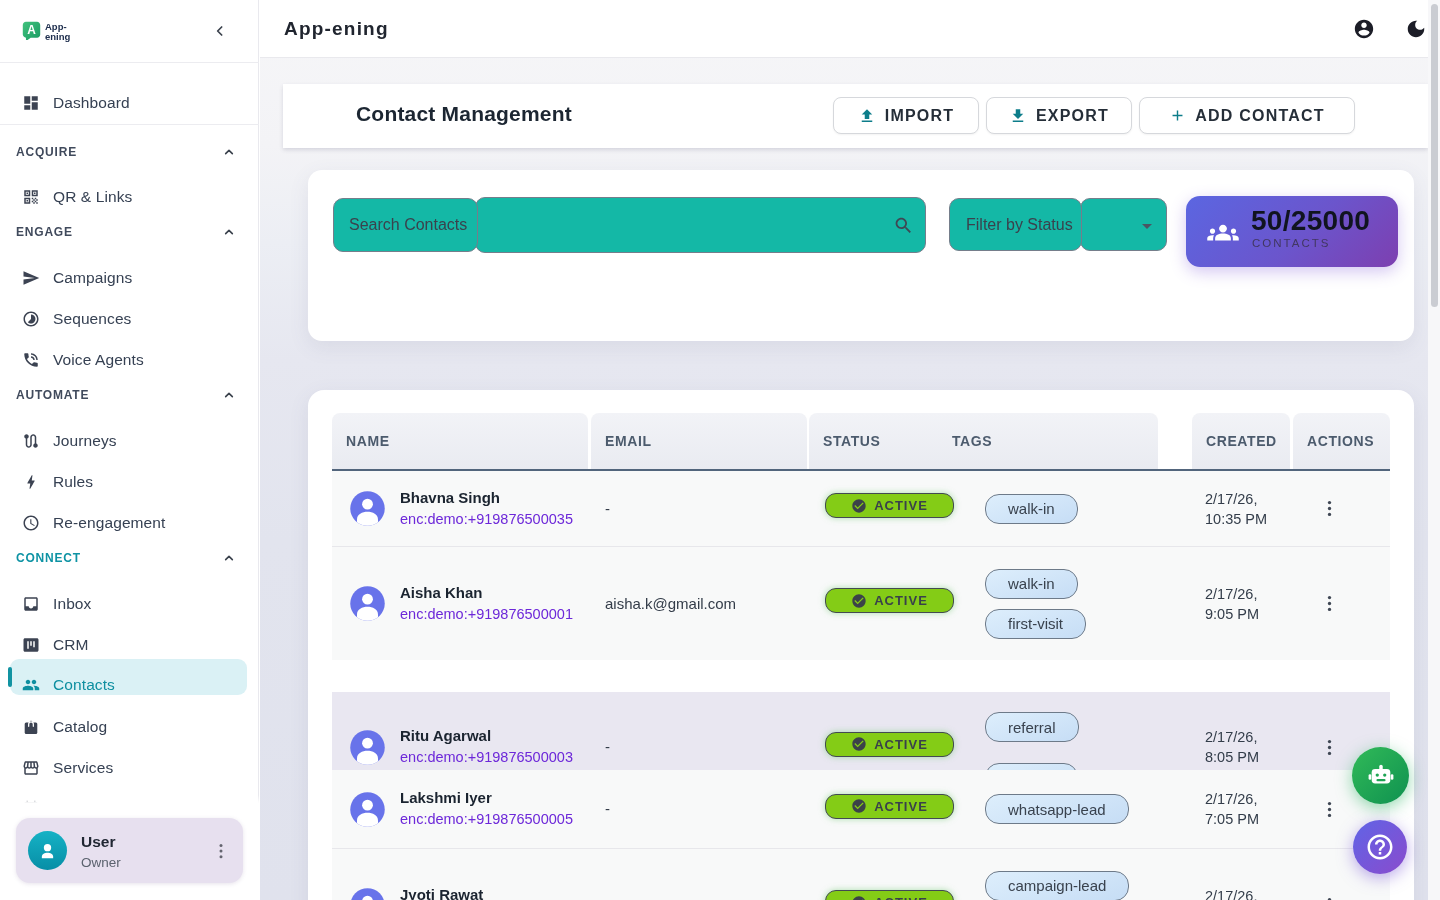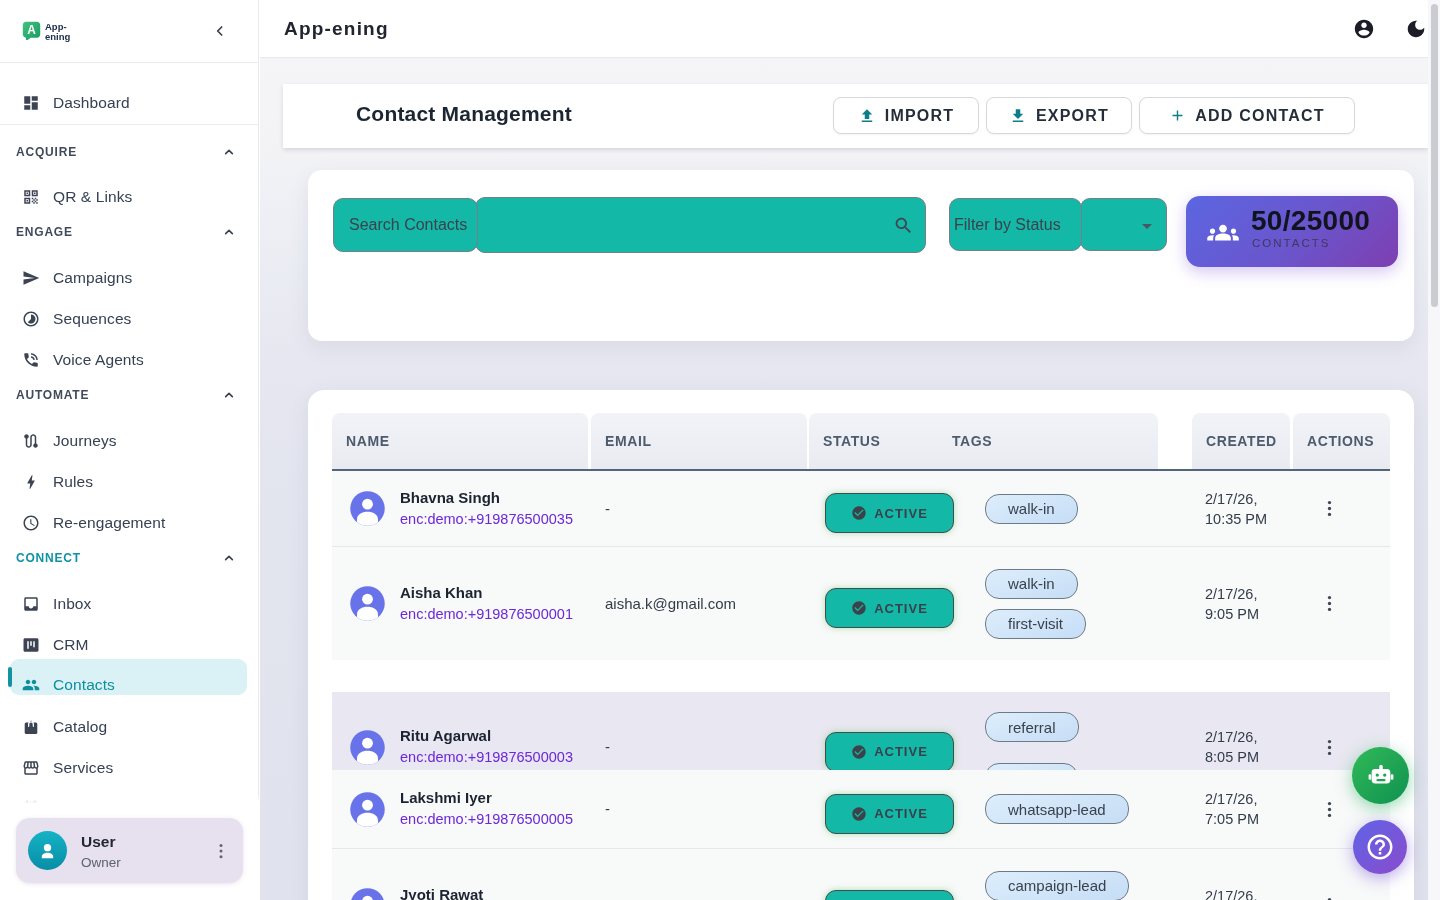--- a/index.html
+++ b/index.html
@@ -34,22 +34,22 @@
   .th { position:absolute; top:23px; height:56px; background:linear-gradient(180deg,#f2f3f7,#e9ebf1);
     border-radius:8px 8px 0 0; display:flex; align-items:center; }
   .th span { margin-left:14px; font-size:14px; font-weight:bold; color:#4c5b6d; letter-spacing:.6px; }
   .trow { position:absolute; left:24px; width:1058px; }
   .rowA { background:#f8f9f9; }
   .rowB { background:#e9e7f1; }
   .avatar { position:absolute; left:17px; top:50%; margin-top:-18.5px; width:37px; height:37px; }
   .nm { position:absolute; left:68px; top:50%; margin-top:-20px; font-size:15px; font-weight:bold; color:#1b2430; }
   .sub { position:absolute; left:68px; top:50%; margin-top:2px; font-size:14.5px; color:#6d28d9; }
   .em { position:absolute; left:273px; top:50%; margin-top:-9px; font-size:15px; color:#333c49; }
-  .pill { position:absolute; left:493px; top:50%; margin-top:-15.5px; width:129px; height:40px; border-radius:11px;
-    background:#14b8a6; border:1.5px solid #434a52; display:flex; align-items:center; justify-content:center; gap:7px;
+  .pill { position:absolute; left:493px; top:50%; margin-top:-15.5px; width:129px; height:25px; border-radius:11px;
+    background:#84cc16; border:1.5px solid #434a52; display:flex; align-items:center; justify-content:center; gap:7px;
     box-shadow:0 0 6px rgba(110,200,110,.55); }
   .pill svg { width:16px; height:16px; }
   .pill b { font-size:13px; font-weight:bold; letter-spacing:1px; color:#39414b; }
   .chips { position:absolute; left:653px; top:50%; display:flex; flex-direction:column; align-items:flex-start; gap:10px; }
   .chip { height:30px; display:flex; align-items:center; padding:0 22px; border:1.4px solid #6d7a89; border-radius:14px;
     background:linear-gradient(160deg,#ddeefc,#c6ddf5); font-size:15px; color:#39424e; }
   .created { position:absolute; left:873px; top:50%; margin-top:-20px; font-size:14.5px; color:#333d4a; line-height:20px; }
   .kebab { position:absolute; left:988px; top:50%; margin-top:-9.5px; width:19px; height:19px; }
 
   #scrolltrack { position:absolute; left:1428px; top:0; width:12px; height:900px; background:#f7f7f9; }
@@ -91,21 +91,21 @@
         </svg>
     </div>
     <div class="fbox" style="left:25px;top:28px;width:145px;height:54px;padding-left:15px;">
         <span>Search Contacts</span>
       </div>
     <div class="fbox" style="left:772px;top:28px;width:87px;height:53px;">
       <svg class="abs" style="left:54px;top:15px" width="24" height="24" viewBox="0 0 24 24" fill="#4b5563">
           <path d="M7 10l5 5 5-5z"></path>
         </svg>
     </div>
-    <div class="fbox" style="left:641px;top:28px;width:133px;height:53px;padding-left:4px;">
+    <div class="fbox" style="left:641px;top:28px;width:133px;height:53px;padding-left:16px;">
         <span>Filter by Status</span>
       </div>
     <div class="abs" style="left:878px;top:26px;width:212px;height:71px;border-radius:14px;background:linear-gradient(135deg,#5b66e1 0%,#6b55cc 55%,#7d3fb0 100%);box-shadow:0 5px 16px rgba(124,85,215,.33);">
       <svg class="abs" style="left:21px;top:26px" width="32" height="21" viewBox="0 0 24 16" fill="#fff">
           <g transform="translate(0,-4)">
             <path d="M12 12.75c1.63 0 3.07.39 4.24.9 1.08.48 1.76 1.56 1.76 2.73V18H6v-1.61c0-1.18.68-2.26 1.76-2.73 1.17-.52 2.61-.91 4.24-.91zM4 13c1.1 0 2-.9 2-2s-.9-2-2-2-2 .9-2 2 .9 2 2 2zm1.13 1.1c-.37-.06-.74-.1-1.13-.1-.99 0-1.93.21-2.78.58C.48 14.9 0 15.62 0 16.43V18h4.5v-1.61c0-.83.23-1.61.63-2.29zM20 13c1.1 0 2-.9 2-2s-.9-2-2-2-2 .9-2 2 .9 2 2 2zm4 3.43c0-.81-.48-1.53-1.22-1.85-.85-.37-1.79-.58-2.78-.58-.39 0-.76.04-1.13.1.4.68.63 1.46.63 2.29V18H24v-1.57zM12 6c1.66 0 3 1.34 3 3s-1.34 3-3 3-3-1.34-3-3 1.34-3 3-3z"></path>
           </g>
         </svg>
       <div class="abs" style="left:65px;top:9px;font-size:28px;font-weight:bold;color:#10141f;letter-spacing:.3px;">50/25000</div>
       <div class="abs" style="left:66px;top:41px;font-size:11.5px;letter-spacing:2px;color:#413761;">CONTACTS</div>

